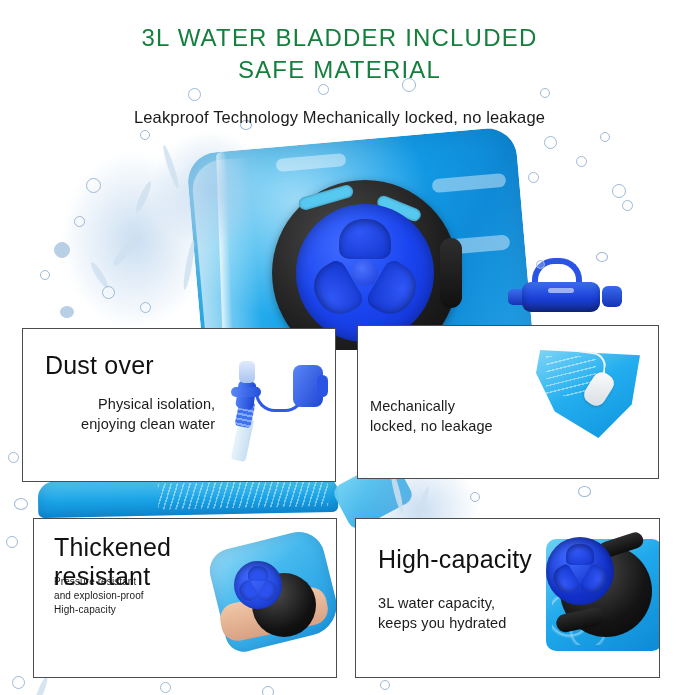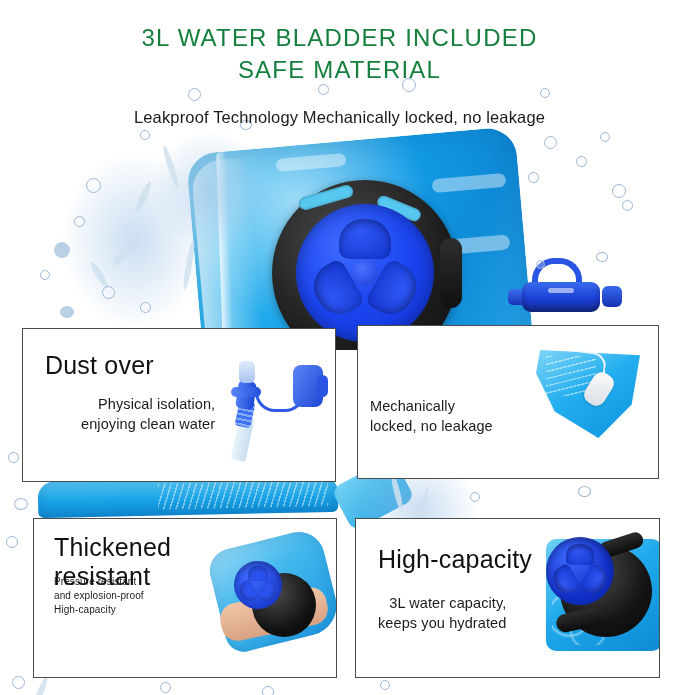--- a/index.html
+++ b/index.html
@@ -147,21 +147,21 @@
   #card3{left:33px;top:518px;width:302px;height:158px;}
   #card4{left:355px;top:518px;width:303px;height:158px;}
 
   #card1 .title{left:22px;top:22px;}
   #card1 .body{left:22px;top:65px;margin-left:36px;}
   #card2 .title{left:20px;top:26px;}
   #card2 .body{left:12px;top:70px;}
   #card3 .title{left:20px;top:14px;}
   #card3 .body{left:20px;top:56px;font-size:10px;}
   #card4 .title{left:22px;top:26px;}
-  #card4 .body{left:22px;top:74px;text-align:right;}
+  #card4 .body{left:22px;top:74px;}
 
   
   #t1{left:190px;top:28px;width:118px;height:100px;}
   #t1 .tube{position:absolute;left:22px;top:60px;width:15px;height:44px;border-radius:4px;
     background:linear-gradient(90deg,#e8f4fb,#c8dff0);transform:rotate(12deg);}
   #t1 .ribs{position:absolute;left:24px;top:44px;width:16px;height:26px;border-radius:4px;
     background:repeating-linear-gradient(180deg,#3f72f0 0 3px,#88aaf7 3px 5px);transform:rotate(12deg);}
   #t1 .stem{position:absolute;left:24px;top:24px;width:18px;height:28px;border-radius:5px;
     background:linear-gradient(90deg,#4f7ef5,#2048d6);transform:rotate(8deg);}
   #t1 .tip{position:absolute;left:26px;top:4px;width:16px;height:22px;border-radius:5px;

